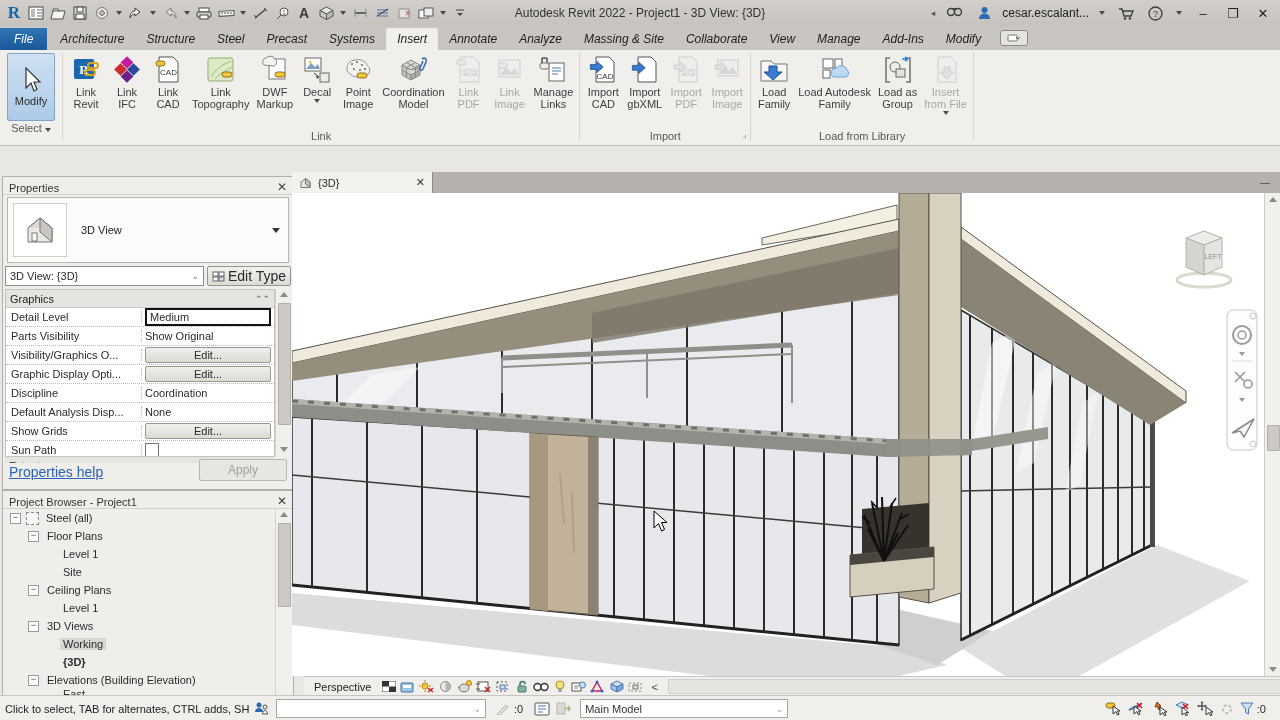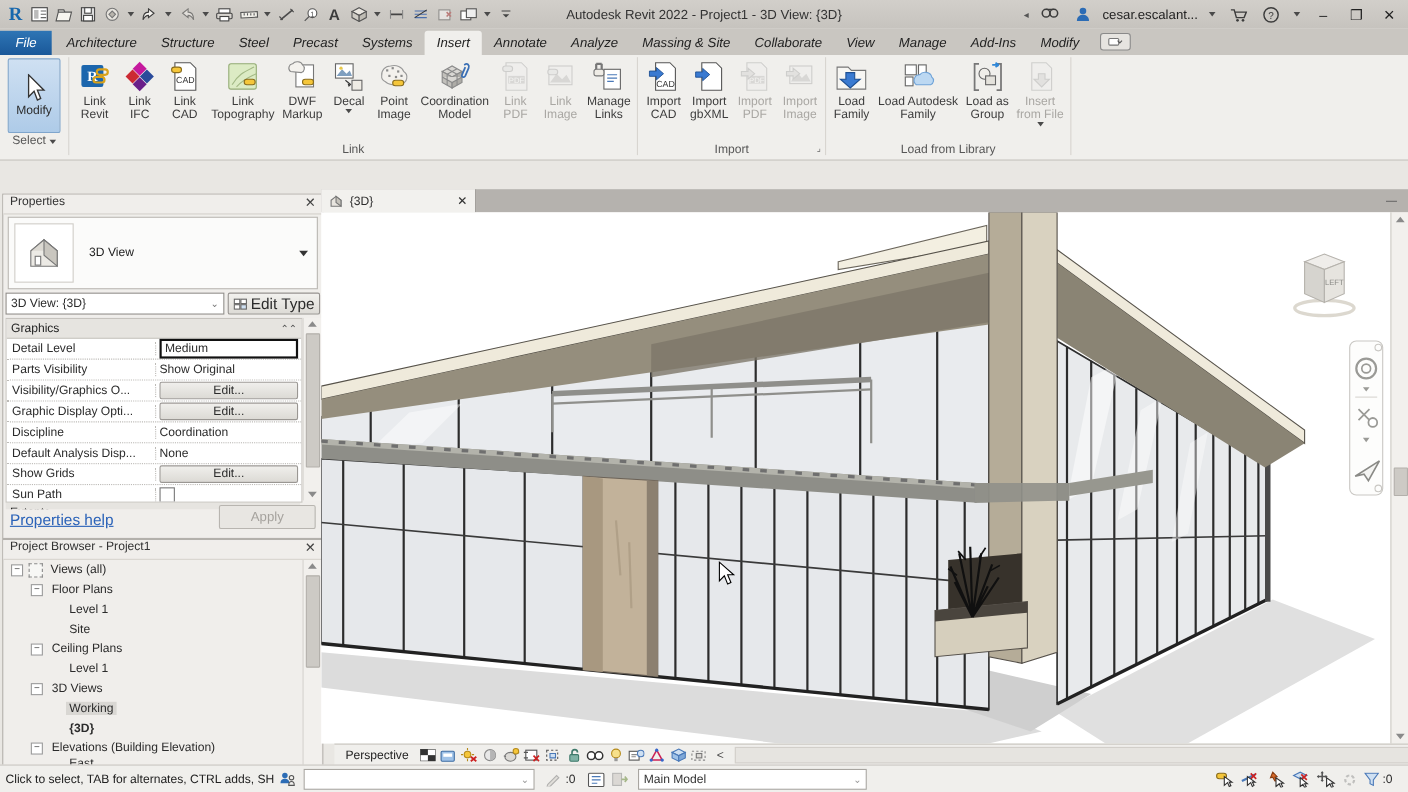--- a/index.html
+++ b/index.html
@@ -29,21 +29,21 @@
   .bigbtn{display:flex;flex-direction:column;align-items:center;padding:2px 3px;min-width:34px;}
   .bigbtn .bicon{height:32px;display:flex;align-items:center;justify-content:center;}
   .bigbtn .blbl{font-size:11px;line-height:12px;text-align:center;color:#3d3d3d;white-space:nowrap;}
   .bigbtn.dis .blbl{color:#a9a7a3;}
   .bigbtn.dis svg{opacity:.38;filter:grayscale(1);}
   .caret{width:0;height:0;border-left:3px solid transparent;border-right:3px solid transparent;border-top:4px solid #4a4a4a;margin-top:1px;}
   #modifybtn{width:46px;height:66px;margin:3px 6px 0 7px;background:linear-gradient(#cfe0f2,#aecbe8);border:1px solid #7fa5cc;border-radius:2px;display:flex;flex-direction:column;align-items:center;justify-content:center;}
   #modifybtn .blbl{font-size:11px;color:#2b2b2b;margin-top:2px;}
   
   .palette{background:#f0eeeb;border:1px solid #b3b0ab;}
-  .paltitle{height:17px;background:#f0eeeb;border-bottom:1px solid #d4d1cc;font-size:11px;display:flex;align-items:flex-start;padding:0 6px;color:#333;}
+  .paltitle{height:17px;background:#f0eeeb;border-bottom:1px solid #d4d1cc;font-size:11px;display:flex;align-items:flex-end;padding:0 6px;color:#333;}
   .paltitle .x{margin-left:auto;font-size:12px;color:#444;}
   #props{left:2px;top:176px;width:290px;height:312px;}
   #typesel{position:absolute;left:4px;top:20px;width:280px;height:64px;background:#fbfbfa;border:1px solid #b9b6b1;display:flex;align-items:center;}
   #typetile{width:52px;height:52px;margin-left:5px;background:#fff;border:1px solid #cfccc7;display:flex;align-items:center;justify-content:center;}
   #typesel .tname{font-size:11px;margin-left:14px;color:#222;}
   #typesel .tcaret{margin-left:auto;margin-right:8px;}
   .combo{background:#fff;border:1px solid #8f8c88;display:flex;align-items:center;font-size:11px;padding:0 4px;}
   .combo .ccaret{margin-left:auto;color:#777;font-size:9px;}
   #instrow{position:absolute;left:2px;top:89px;width:286px;height:20px;display:flex;gap:3px;}
   #instcombo{flex:1;height:18px;}
@@ -625,21 +625,21 @@
 
   <div id="browser" class="abs palette">
     <div class="paltitle">
       <span>Project Browser - Project1</span>
       <span class="x">✕</span>
     </div>
     <div id="tree">
       <div class="trow" style="padding-left:6px;">
           <span class="texp">−</span>
           <span class="viewsicon"></span>
-          <span class="tlabel">Views (all)</span>
+          <span class="tlabel">Steel (all)</span>
         </div>
       <div class="trow" style="padding-left:24px;">
           <span class="texp">−</span>
           <span class="tlabel">Floor Plans</span>
         </div>
       <div class="trow" style="padding-left:56px;">
           <span class="tlabel">Level 1</span>
         </div>
       <div class="trow" style="padding-left:56px;">
           <span class="tlabel">Site</span>

